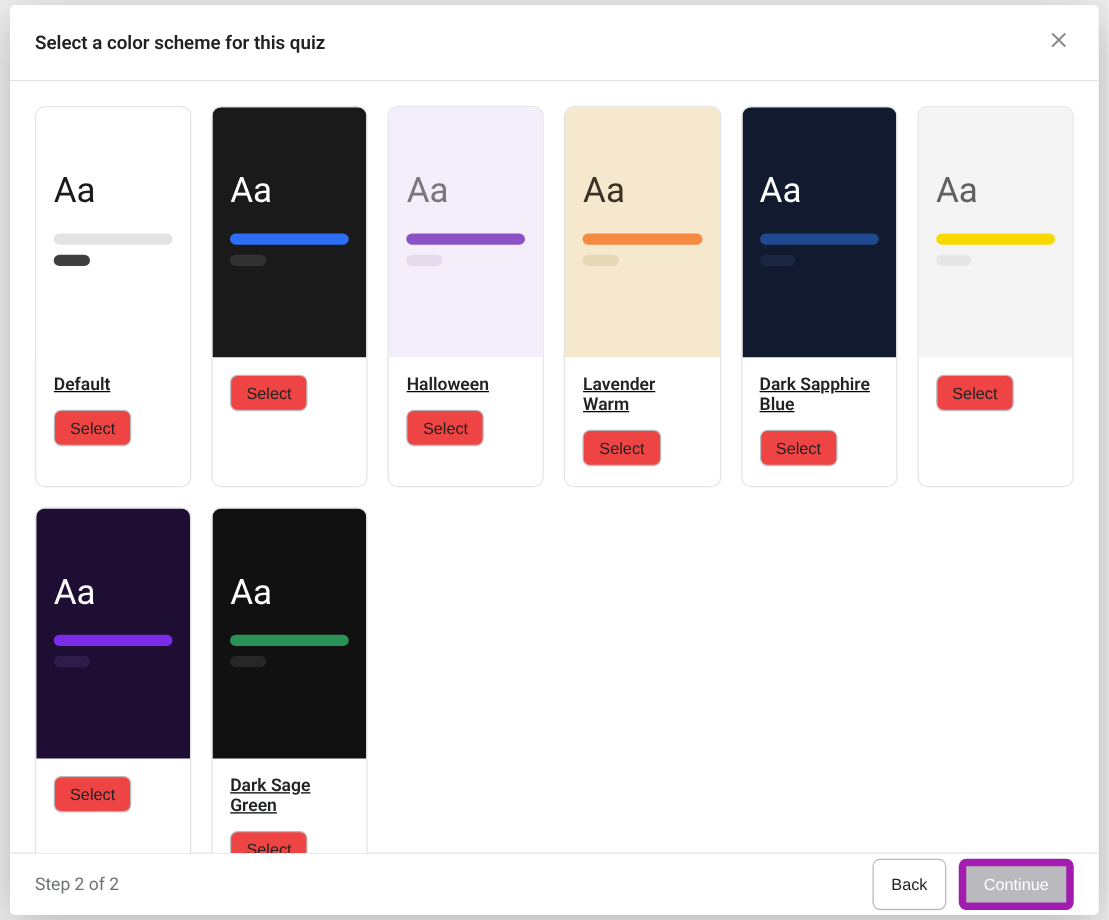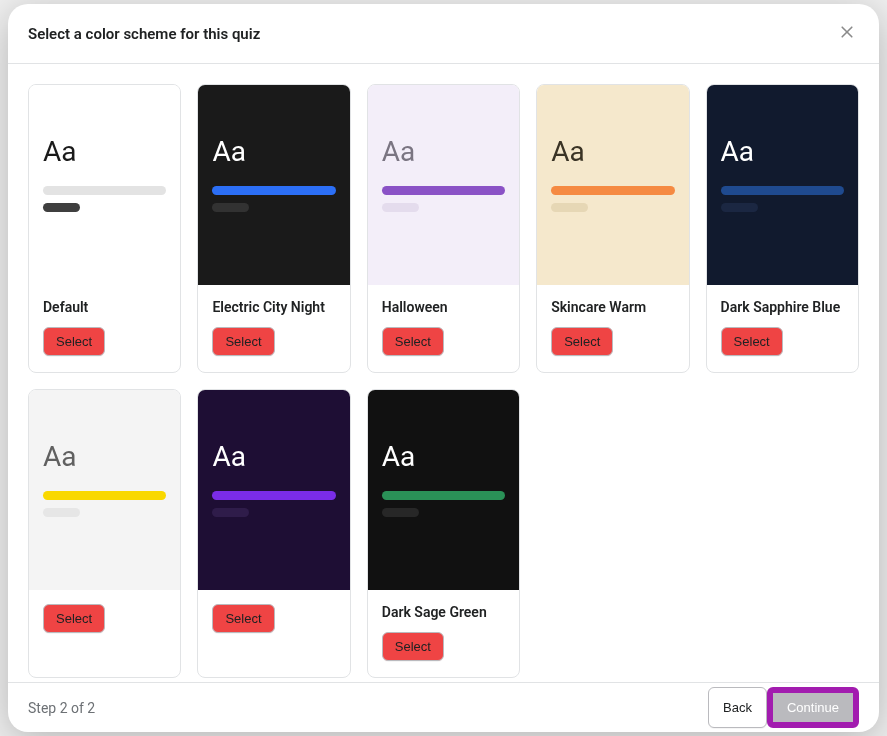--- a/index.html
+++ b/index.html
@@ -36,21 +36,21 @@
       font-size: 12px;
       font-weight: 500;
     }
     .modal {
       position: absolute;
       top: 4px;
       left: 8px;
       right: 8px;
       bottom: 4px;
       background: #fff;
-      border-radius: 20px;
+      border-radius: 4px;
       box-shadow: 0 8px 40px rgba(0,0,0,0.25);
       display: flex;
       flex-direction: column;
       overflow: hidden;
     }
     .modal-header {
       padding: 16px 20px;
       border-bottom: 1px solid #e1e3e5;
       display: flex;
       justify-content: space-between;
@@ -74,21 +74,21 @@
       width: 16px;
       height: 16px;
     }
     .modal-body {
       flex: 1;
       overflow-y: auto;
       padding: 20px;
     }
     .grid {
       display: grid;
-      grid-template-columns: repeat(5, 1fr);
+      grid-template-columns: repeat(6, 1fr);
       gap: 16px;
     }
     .card {
       border: 1px solid #e1e3e5;
       border-radius: 8px;
       overflow: hidden;
       background: #fff;
     }
     .preview {
       height: 200px;
@@ -107,20 +107,21 @@
     .bar1 {
       height: 9px;
       width: 100%;
     }
     .bar2 {
       height: 9px;
       width: 30%;
     }
     .card-body {
       padding: 14px 14px 16px 14px;
+      text-decoration: underline;
     }
     .scheme-name {
       font-size: 14px;
       font-weight: 600;
       color: #202223;
       margin-bottom: 12px;
     }
     .select-btn {
       background: #ef4444;
       border: 1px solid #bababe;
@@ -137,20 +138,21 @@
       display: flex;
       justify-content: space-between;
       align-items: center;
     }
     .step-text {
       font-size: 14px;
       color: #6d7175;
     }
     .footer-buttons {
       display: flex;
+      gap: 10px;
     }
     .btn {
       border-radius: 6px;
       padding: 7px 14px;
       font-size: 13px;
       cursor: pointer;
       font-weight: 500;
     }
     .btn-back {
       background: #fff;
@@ -193,37 +195,37 @@
             <div class="bar bar2" style="background: rgb(63, 63, 63);"></div>
           </div>
           <div class="card-body"><div class="scheme-name">Default</div><button class="select-btn">Select</button></div>
         </div>
         <div class="card">
           <div class="preview" style="background: rgb(26, 26, 26);">
             <div class="preview-aa" style="color: rgb(255, 255, 255);">Aa</div>
             <div class="bar bar1" style="background: rgb(44, 111, 246);"></div>
             <div class="bar bar2" style="background: rgb(50, 50, 50);"></div>
           </div>
-          <div class="card-body"><div class="scheme-name">Electric City Night</div><button class="select-btn">Select</button></div>
+          <div class="card-body"><button class="select-btn">Select</button></div>
         </div>
         <div class="card">
           <div class="preview" style="background: rgb(243, 238, 249);">
             <div class="preview-aa" style="color: rgb(122, 117, 130);">Aa</div>
             <div class="bar bar1" style="background: rgb(138, 82, 198);"></div>
             <div class="bar bar2" style="background: rgb(228, 220, 237);"></div>
           </div>
           <div class="card-body"><div class="scheme-name">Halloween</div><button class="select-btn">Select</button></div>
         </div>
         <div class="card">
           <div class="preview" style="background: rgb(245, 232, 204);">
             <div class="preview-aa" style="color: rgb(58, 51, 37);">Aa</div>
             <div class="bar bar1" style="background: rgb(245, 138, 66);"></div>
             <div class="bar bar2" style="background: rgb(230, 215, 181);"></div>
           </div>
-          <div class="card-body"><div class="scheme-name">Skincare Warm</div><button class="select-btn">Select</button></div>
+          <div class="card-body"><div class="scheme-name">Lavender Warm</div><button class="select-btn">Select</button></div>
         </div>
         <div class="card">
           <div class="preview" style="background: rgb(17, 26, 46);">
             <div class="preview-aa" style="color: rgb(255, 255, 255);">Aa</div>
             <div class="bar bar1" style="background: rgb(31, 74, 143);"></div>
             <div class="bar bar2" style="background: rgb(27, 39, 66);"></div>
           </div>
           <div class="card-body"><div class="scheme-name">Dark Sapphire Blue</div><button class="select-btn">Select</button></div>
         </div>
         <div class="card">

